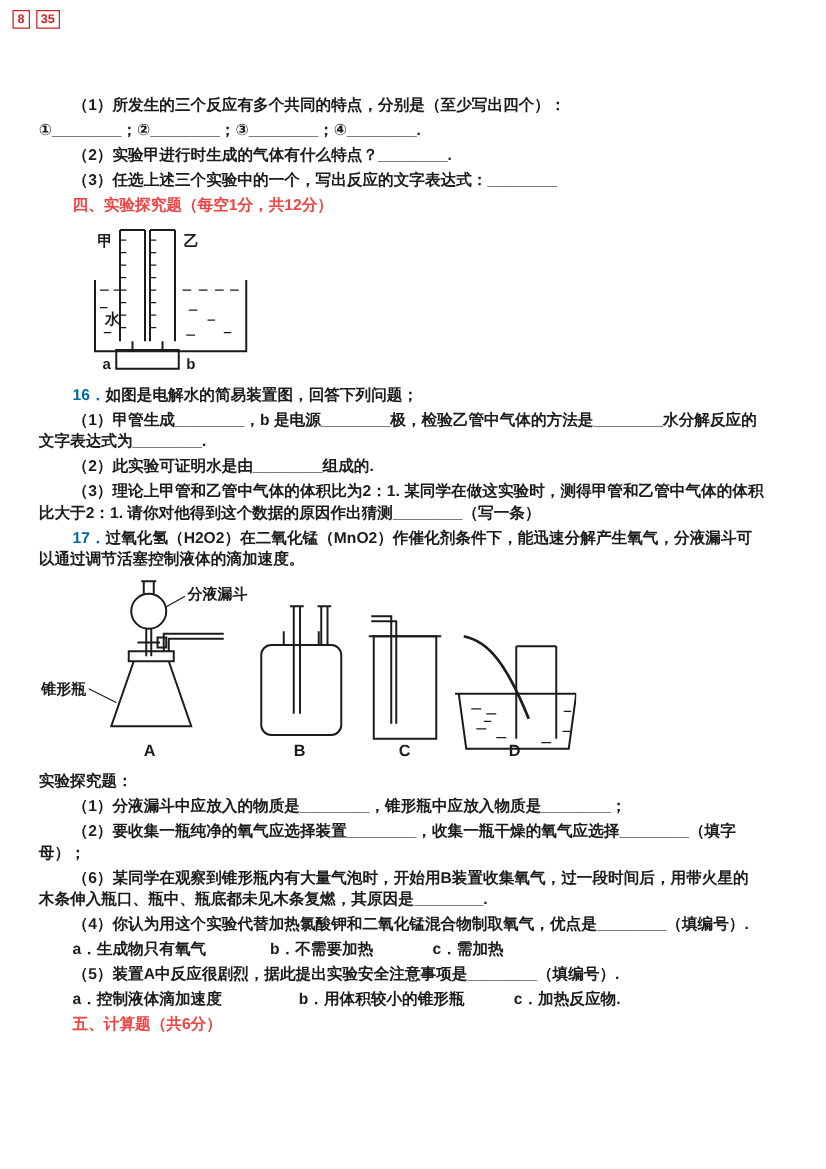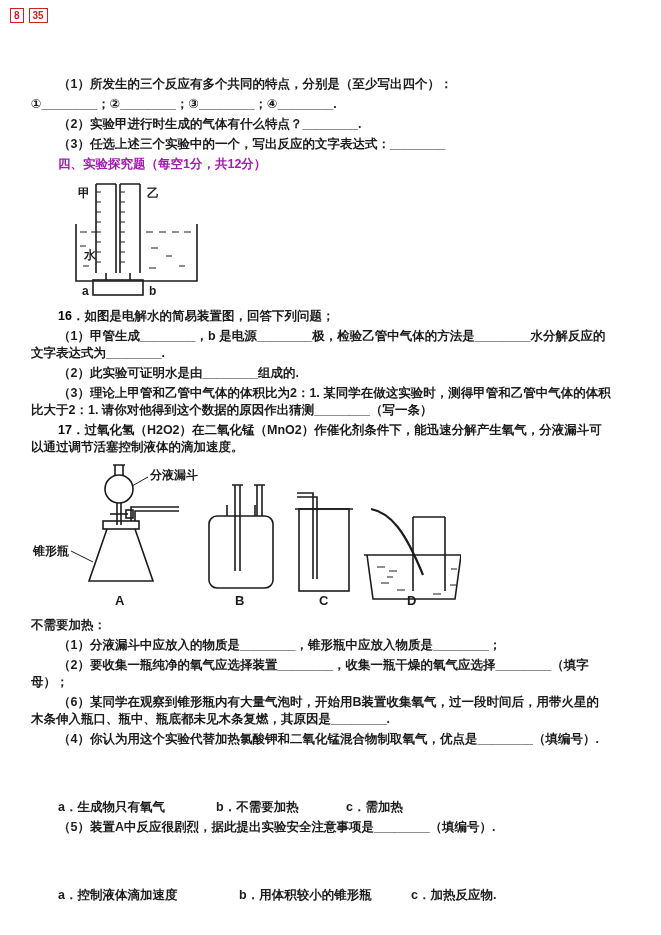--- a/index.html
+++ b/index.html
@@ -6,26 +6,26 @@
   body{
     width:661px;height:935px;background:#ffffff;position:relative;overflow:hidden;
     font-family:"Liberation Sans","DejaVu Sans",sans-serif;
     font-weight:700;color:#1c1c1c;
   }
   .badges{position:absolute;top:8px;left:10px;display:flex;gap:5px;}
   .badge{border:1.5px solid #cf2121;color:#cf2121;font-size:10px;line-height:13px;padding:0 3px;font-weight:700;}
   .content{position:absolute;top:76px;left:31px;width:580px;font-size:12.5px;line-height:17px;}
   p{margin:0 0 3px 0;text-indent:27px;}
   p.noindent{text-indent:0;}
-  .blue{color:#a21caf;}
-  .num{color:#000000;}
+  .blue{color:#ef4444;}
+  .num{color:#0369a1;}
   .diagram{text-indent:0;margin:3px 0 3px 0;}
   .diagram1-wrap{margin-left:40px;}
   svg text{font-family:"Liberation Sans","DejaVu Sans",sans-serif;font-weight:700;fill:#1c1c1c;}
-  .opt{display:inline-block;text-indent:0;margin-top:48px;}
+  .opt{display:inline-block;text-indent:0;}
   .opt4a{width:158px;} .opt4b{width:130px;}
   .opt5a{width:161px;} .opt5b{width:172px;padding-left:20px;}
 </style>
 </head>
 <body>
 
 <div class="badges">
   <span class="badge">8</span>
   <span class="badge">35</span>
 </div>
@@ -103,27 +103,28 @@
       </g>
       <g font-size="13">
         <text x="84" y="146">A</text>
         <text x="204" y="146">B</text>
         <text x="288" y="146">C</text>
         <text x="376" y="146">D</text>
       </g>
     </svg>
   </div>
 
-  <p class="noindent">不需要加热：</p>
+  <p class="noindent">实验探究题：</p>
   <p>（1）分液漏斗中应放入的物质是________，锥形瓶中应放入物质是________；</p>
   <p>（2）要收集一瓶纯净的氧气应选择装置________，收集一瓶干燥的氧气应选择________（填字母）；</p>
   <p>（6）某同学在观察到锥形瓶内有大量气泡时，开始用B装置收集氧气，过一段时间后，用带火星的木条伸入瓶口、瓶中、瓶底都未见木条复燃，其原因是________.</p>
   <p>（4）你认为用这个实验代替加热氯酸钾和二氧化锰混合物制取氧气，优点是________（填编号）.</p>
   <p>
     <span class="opt opt4a">a．生成物只有氧气</span><span class="opt opt4b">b．不需要加热</span><span class="opt">c．需加热</span>
   </p>
   <p>（5）装置A中反应很剧烈，据此提出实验安全注意事项是________（填编号）.</p>
   <p>
     <span class="opt opt5a">a．控制液体滴加速度</span><span class="opt opt5b">b．用体积较小的锥形瓶</span><span class="opt">c．加热反应物.</span>
   </p>
 
+  <p class="blue">五、计算题（共6分）</p>
 
 </div>
 
 </body></html>

